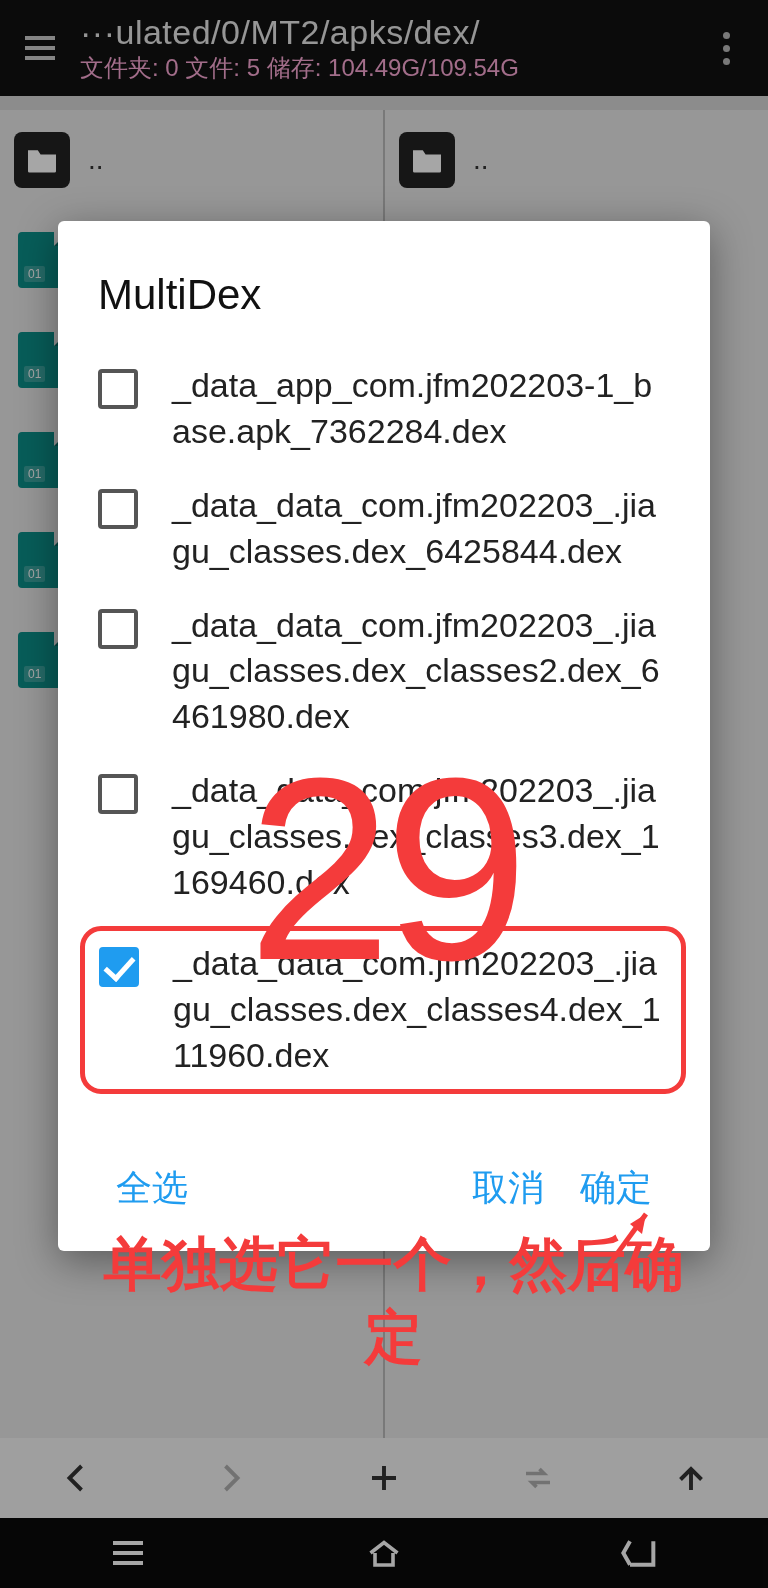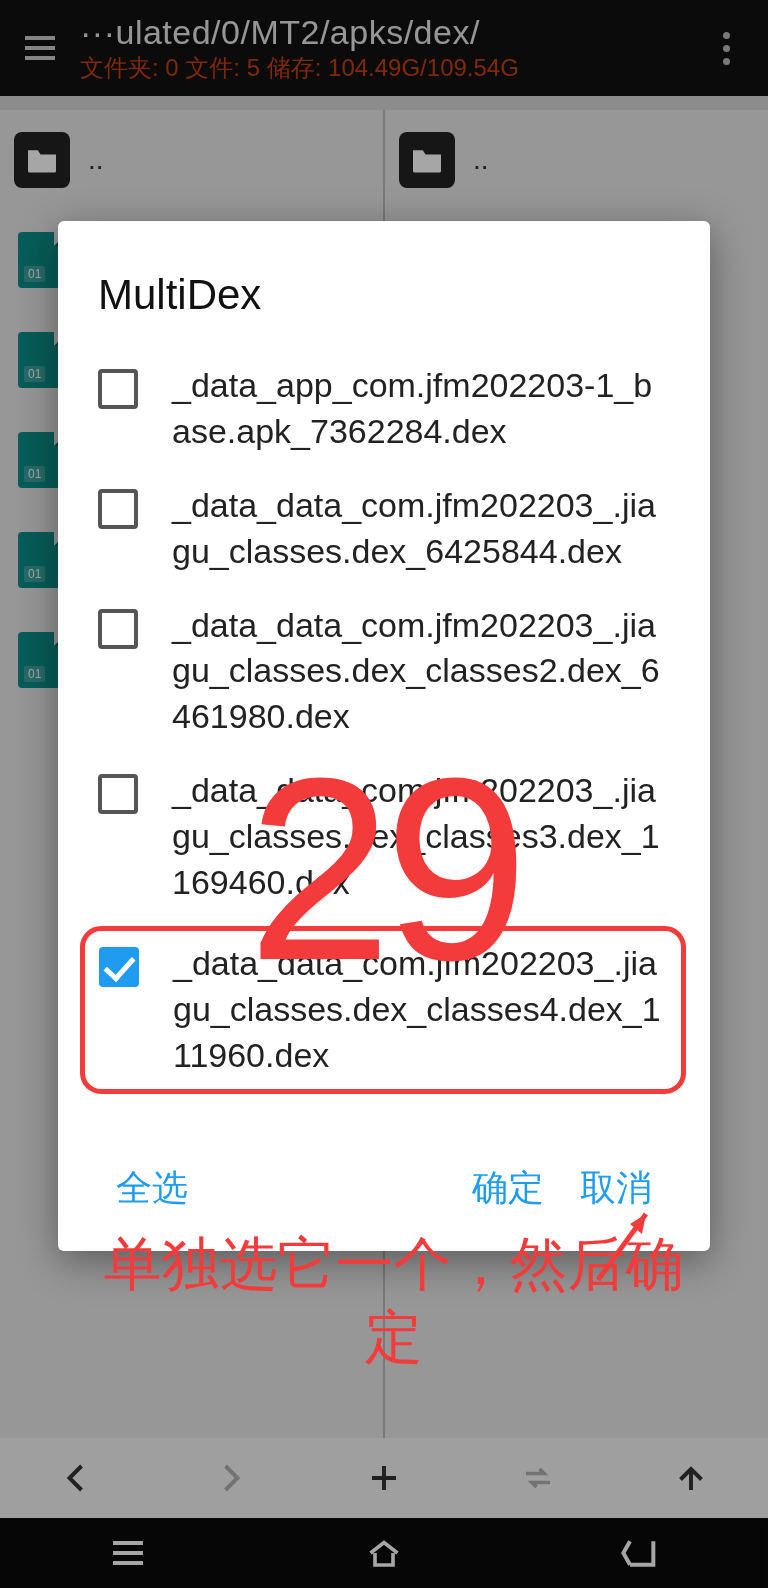--- a/index.html
+++ b/index.html
@@ -15,21 +15,21 @@
 
   
   .appbar {
     height: 96px; background: #111; color: #eee; display: flex; align-items: center;
     padding: 0 22px 0 10px;
   }
   .appbar .menu { width: 60px; height: 60px; display:flex; align-items:center; justify-content:center; color:#ccc; }
   .appbar .menu svg { width: 40px; height: 40px; }
   .appbar .titlewrap { flex: 1; margin-left: 10px; }
   .appbar .title { font-size: 34px; color: #e6e6e6; letter-spacing: 0.5px; }
-  .appbar .sub { font-size: 24px; color: #c2410c; }
+  .appbar .sub { font-size: 24px; color: #f9a8d4; }
   .appbar .overflow { width: 40px; display:flex; flex-direction:column; align-items:center; gap:6px;}
   .appbar .overflow span { width: 7px; height: 7px; background:#bbb; border-radius:50%; }
 
   
   .panes { position: absolute; top: 110px; left: 0; right: 0; bottom: 150px; display:flex; }
   .pane { flex:1; background:#e9e9e9; }
   .pane + .pane { border-left: 2px solid #bbb; }
   .row { display:flex; align-items:center; height: 100px; padding: 0 14px; }
   .foldericon { width: 56px; height: 56px; background:#222; border-radius:8px; display:flex; align-items:center; justify-content:center; margin-right: 18px;}
   .foldericon svg { width: 34px; height: 28px; }
@@ -64,21 +64,21 @@
   .watermark {
     position:absolute; left:50%; top:720px; transform:translateX(-50%);
     font-size: 260px; font-weight: 400; color:#f43b3b; z-index: 30; pointer-events:none;
     letter-spacing: -8px;
     text-align: right;
   }
 
   
   .annot {
     position:absolute; left:0; right:0; top:1228px; color:#f43b3b; font-size: 58px; text-align:center;
-    z-index:30; line-height:1.25; font-weight:400;margin-left:19px;
+    z-index:30; line-height:1.25; font-weight:700;margin-left:19px;
   }
   .annot .line2 { display:block; }
   
   .arrow { position:absolute; left:588px; top:1200px; z-index:30; }
 
   
   .bottombar {
     position:absolute; left:0; right:0; bottom:70px; height:80px; background:#f4f4f4;
     display:flex; align-items:center; justify-content:space-around; z-index:2;
   }
@@ -186,22 +186,22 @@
     <div class="highlight-box">
       <div class="item" style="padding:0">
         <div class="cb checked"></div>
         <div class="label">_data_data_com.jfm202203_.jiagu_classes.dex_classes4.dex_111960.dex</div>
       </div>
     </div>
   </div>
   <div class="dlg-actions">
     <span>全选</span>
     <div class="spacer"></div>
+    <span>取消</span>
     <span>确定</span>
-    <span>取消</span>
   </div>
 </div>
 
 <div class="watermark">29</div>
 
 <svg class="arrow" width="80" height="90">
   <line x1="10" y1="80" x2="58" y2="14" stroke="#f43b3b" stroke-width="5"></line>
   <polygon points="58,14 42,24 54,34" fill="#f43b3b"></polygon>
 </svg>
 

